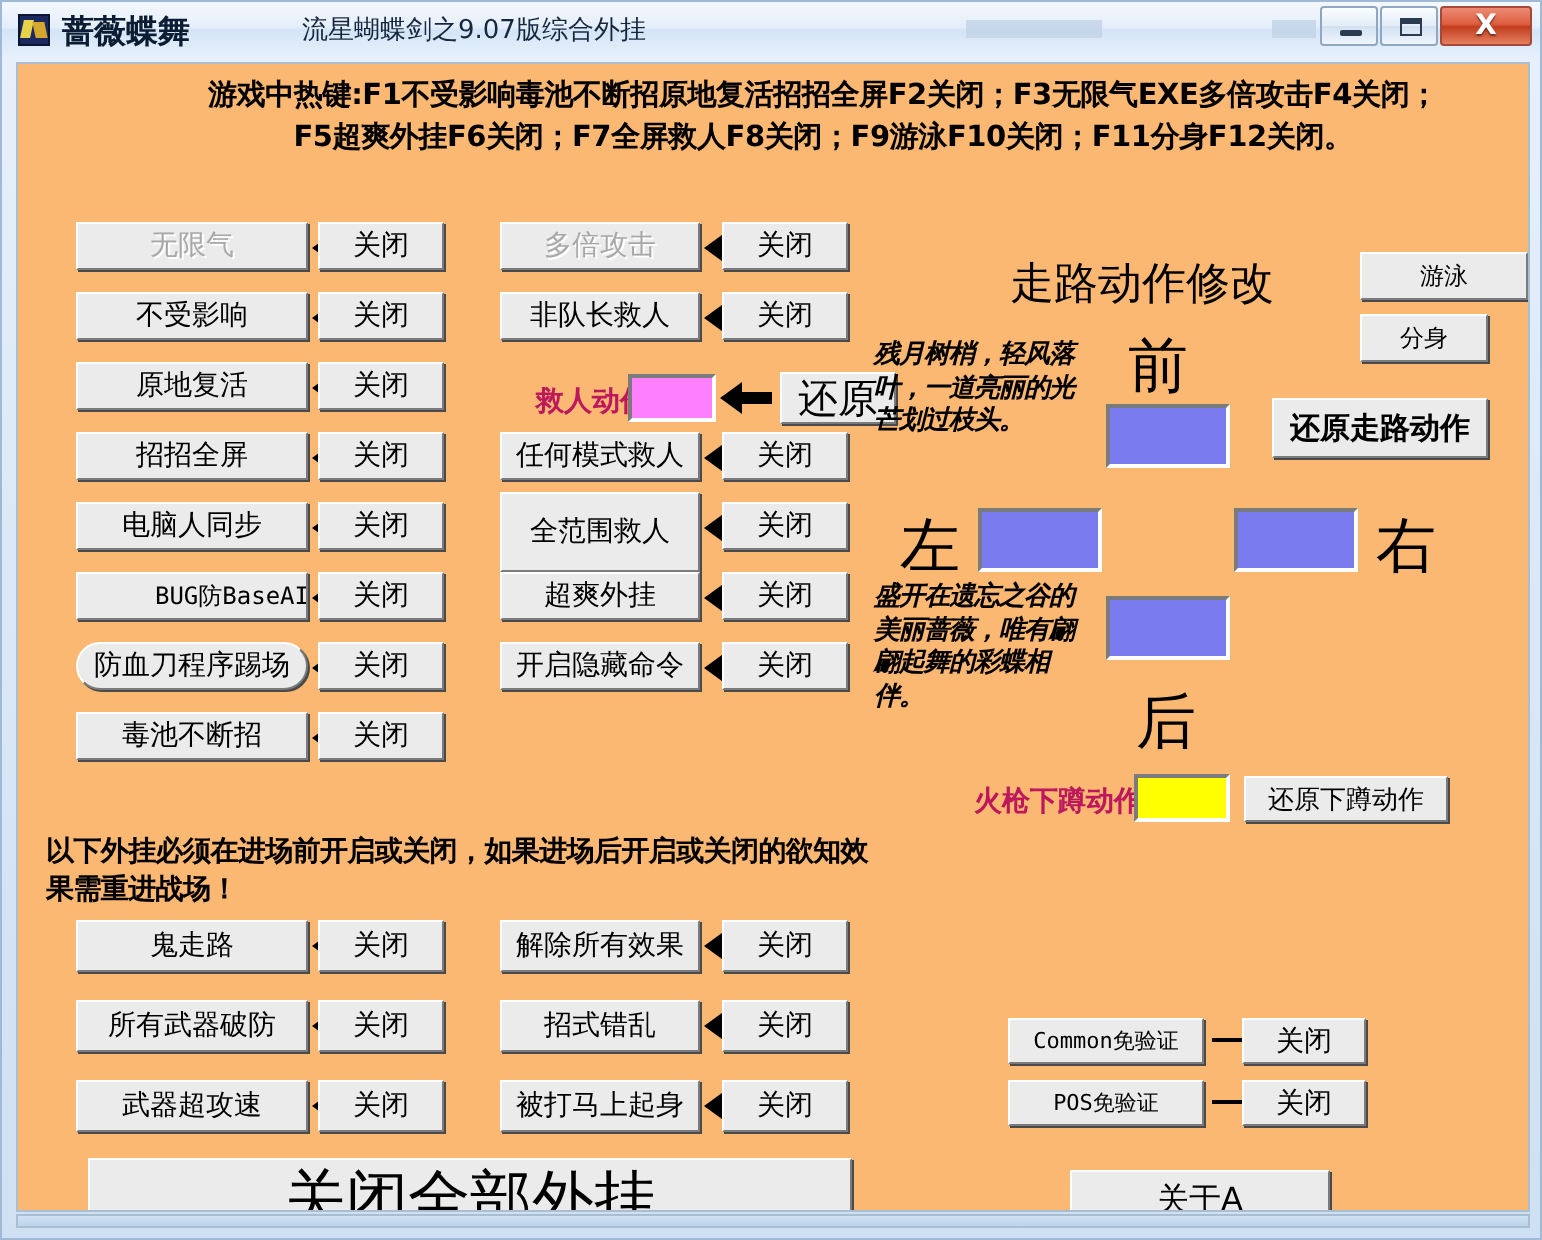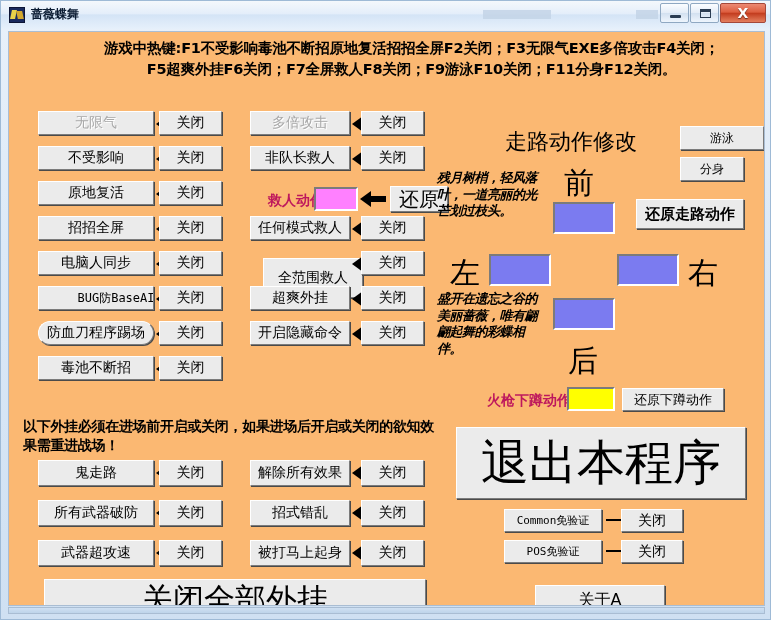--- a/index.html
+++ b/index.html
@@ -34,21 +34,21 @@
     width: 16px; height: 16px;
     background: #1a2a5e;
     border: 1px solid #0d1535;
     box-sizing: border-box;
     overflow: hidden;
   }
   #app-icon .g1 { position:absolute; left:1px; top:2px; width:5px; height:9px; background:#e8d24a; transform: skewX(-12deg);}
   #app-icon .g2 { position:absolute; left:7px; top:3px; width:6px; height:8px; background:#d4a82e; transform: skewX(12deg);}
   #app-name {
     position: absolute; left: 30px; top: 5px;
-    font-size: 12px; color: #0b1c33;
+    font-size: 16px; color: #0b1c33;
     font-family: "DejaVu Sans", "Liberation Sans", sans-serif;
     font-weight: 600;
     white-space: nowrap;
   }
   #win-title {
     position: absolute; left: 150px; top: 5px;
     font-size: 13px; color: #16283f;
     white-space: nowrap;
   }
   .ghost-blob {
@@ -197,20 +197,21 @@
 <body>
 
 <div id="window">
 
   <div id="titlebar">
     <div id="app-icon">
         <i class="g1"></i>
         <i class="g2"></i>
       </div>
     <div id="app-name">蔷薇蝶舞</div>
+    <div id="win-title">流星蝴蝶剑之9.07版综合外挂</div>
     <div class="ghost-blob" style="left:482px;width:68px;"></div>
     <div class="ghost-blob" style="left:635px;width:22px;"></div>
     <div class="ghost-blob" style="left:667px;width:14px;"></div>
 
     <div class="caption-buttons">
       <div class="capbtn">
           <span class="cap-min"></span>
         </div>
       <div class="capbtn">
           <span class="cap-max"></span>
@@ -301,21 +302,21 @@
           </svg>
         </div>
         <div class="btn" style="left: 352px; top: 114px; width: 63px; height: 24px; font-size: 14px;">关闭</div>
         <div class="btn" style="left: 241px; top: 184px; width: 100px; height: 24px; font-size: 14px;">任何模式救人</div>
         <div class="arrow-left" style="left: 343px; top: 186px;">
           <svg width="26" height="22" viewBox="0 0 26 22">
             <path d="M0 11 L11 3 L11 8 L26 8 L26 14 L11 14 L11 19 Z" fill="#000"></path>
           </svg>
         </div>
         <div class="btn" style="left: 352px; top: 184px; width: 63px; height: 24px; font-size: 14px;">关闭</div>
-        <div class="btn" style="left: 241px; top: 226px; width: 100px; height: 40px; font-size: 14px; margin-left: 13px;">全范围救人</div>
+        <div class="btn" style="left: 241px; top: 214px; width: 100px; height: 40px; font-size: 14px;">全范围救人</div>
         <div class="arrow-left" style="left: 343px; top: 221px;">
           <svg width="26" height="22" viewBox="0 0 26 22">
             <path d="M0 11 L11 3 L11 8 L26 8 L26 14 L11 14 L11 19 Z" fill="#000"></path>
           </svg>
         </div>
         <div class="btn" style="left: 352px; top: 219px; width: 63px; height: 24px; font-size: 14px;">关闭</div>
         <div class="btn" style="left: 241px; top: 254px; width: 100px; height: 24px; font-size: 14px;">超爽外挂</div>
         <div class="arrow-left" style="left: 343px; top: 256px;">
           <svg width="26" height="22" viewBox="0 0 26 22">
             <path d="M0 11 L11 3 L11 8 L26 8 L26 14 L11 14 L11 19 Z" fill="#000"></path>
@@ -408,22 +409,20 @@
         <div class="btn" style="left: 352px; top: 468px; width: 63px; height: 26px; font-size: 14px;">关闭</div>
         <div class="btn" style="left: 241px; top: 508px; width: 100px; height: 26px; font-size: 14px;">被打马上起身</div>
         <div class="arrow-left" style="left: 343px; top: 510px;">
           <svg width="26" height="22" viewBox="0 0 26 22">
             <path d="M0 11 L11 3 L11 8 L26 8 L26 14 L11 14 L11 19 Z" fill="#000"></path>
           </svg>
         </div>
         <div class="btn" style="left: 352px; top: 508px; width: 63px; height: 26px; font-size: 14px;">关闭</div>
       </div>
 
-    <div class="btn" style="left:447px; top:395px; width:290px; height:72px; font-size:48px;
-                font-family:'DejaVu Serif','Liberation Serif',serif;">退出本程序</div>
 
     <div id="verify-rows">
         <div class="btn mono" style="left: 495px; top: 477px; width: 98px; height: 23px; font-size: 11px;">Common免验证</div>
         <div class="arrow-left" style="left: 597px; top: 479px;">
           <svg width="40" height="18" viewBox="0 0 40 18">
             <path d="M0 9 L30 9" stroke="#000" stroke-width="2"></path>
             <path d="M40 9 L28 3.5 L28 14.5 Z" fill="#000"></path>
           </svg>
         </div>
         <div class="btn" style="left: 612px; top: 477px; width: 62px; height: 23px; font-size: 14px;">关闭</div>

